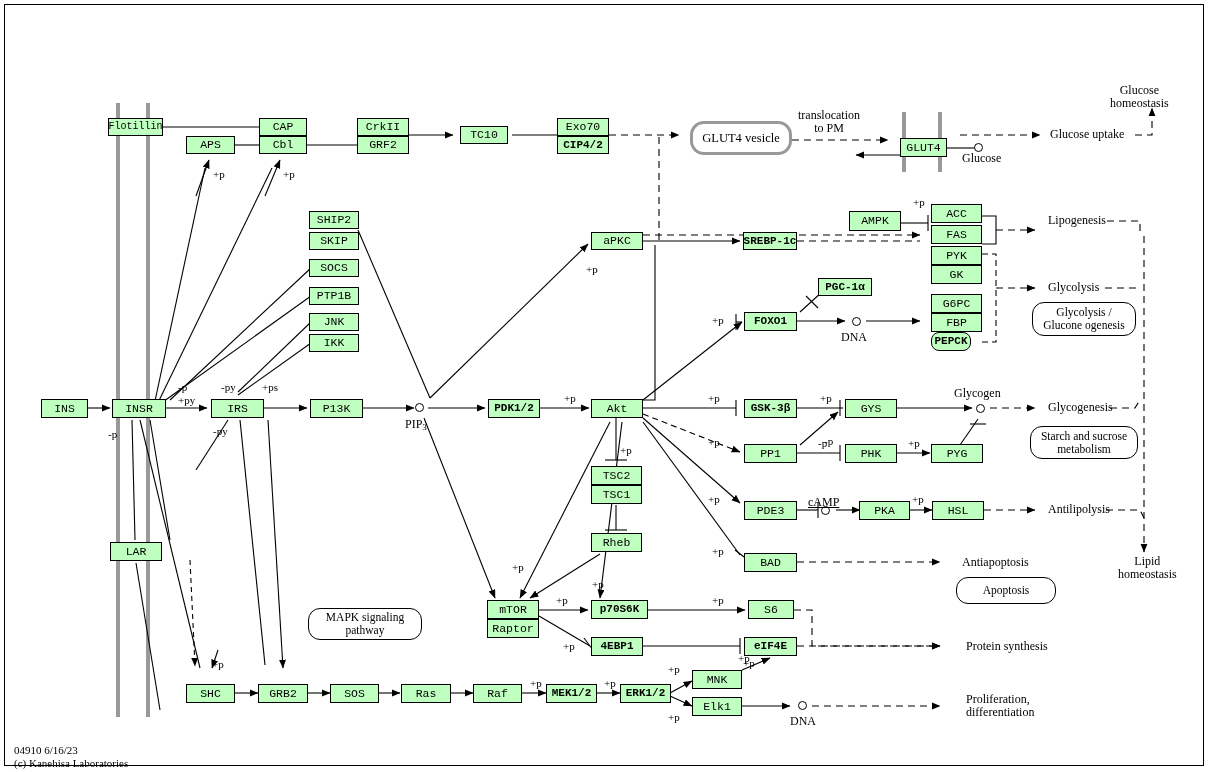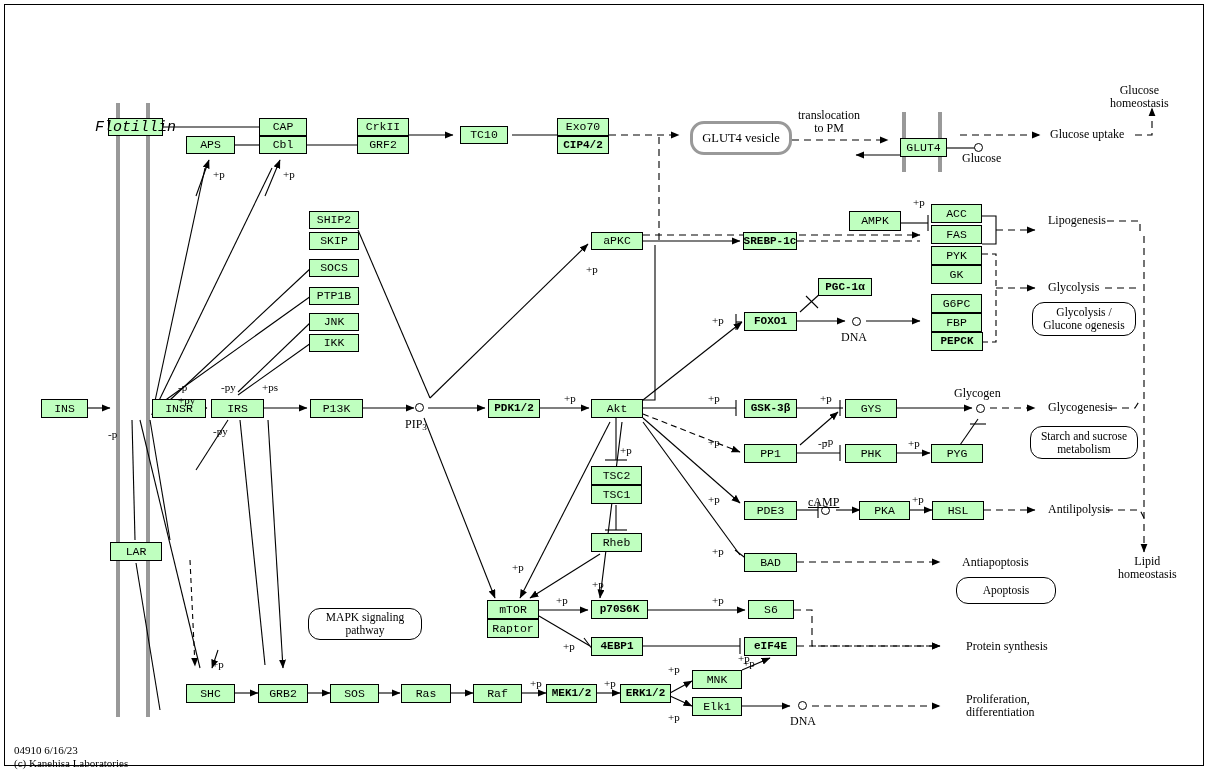--- a/index.html
+++ b/index.html
@@ -9,21 +9,21 @@
   #frame{position:absolute;left:4px;top:4px;width:1200px;height:762px;
          border:1px solid #000;box-sizing:border-box;}
   .ttl{position:absolute;border:2px solid #000;background:#fff;
        font-family:"Liberation Serif",serif;font-size:15px;letter-spacing:1px;
        display:flex;align-items:center;justify-content:center;color:#000;}
   .gene{position:absolute;background:#bfffbf;border:1px solid #000;
         box-sizing:border-box;font-family:"Liberation Mono",monospace;
         font-size:11.5px;color:#000;display:flex;align-items:center;
         justify-content:center;line-height:1;white-space:nowrap;}
   .gene.sm{font-size:11px;font-weight:bold;}
-  .gene.xs{font-size:15px;font-style:italic;}
+  .gene.xs{font-size:10px;}
   .mapbox{position:absolute;border:1px solid #000;border-radius:12px;
           background:#fff;font-family:"Liberation Serif",serif;font-size:11.5px;
           color:#000;display:flex;align-items:center;justify-content:center;
           text-align:center;line-height:1.12;box-sizing:border-box;}
   .vesicle{position:absolute;border:3px solid #999;border-radius:14px;
            background:#fff;font-family:"Liberation Serif",serif;font-size:12.5px;
            color:#000;display:flex;align-items:center;justify-content:center;
            box-sizing:border-box;}
   .legend{position:absolute;border:1px solid #000;background:#fff;
           font-family:"Liberation Serif",serif;font-size:11.5px;color:#000;
@@ -264,36 +264,36 @@
 
   <div class="gene" style="left:591px;top:232px;width:52px;height:18px;">aPKC</div>
   <div class="gene sm" style="left:743px;top:232px;width:54px;height:18px;">SREBP-1c</div>
   <div class="gene" style="left:849px;top:211px;width:52px;height:20px;">AMPK</div>
   <div class="gene" style="left:931px;top:204px;width:51px;height:19px;">ACC</div>
   <div class="gene" style="left:931px;top:225px;width:51px;height:19px;">FAS</div>
   <div class="gene" style="left:931px;top:246px;width:51px;height:19px;">PYK</div>
   <div class="gene" style="left:931px;top:265px;width:51px;height:19px;">GK</div>
   <div class="gene" style="left:931px;top:294px;width:51px;height:19px;">G6PC</div>
   <div class="gene" style="left:931px;top:313px;width:51px;height:19px;">FBP</div>
-  <div class="gene sm" style="left:931px;top:332px;width:52px;height:19px;">PEPCK</div>
+  <div class="gene sm" style="left:931px;top:332px;width:40px;height:19px;border-radius:8px;">PEPCK</div>
 
   <div class="mapbox" style="left:1032px;top:302px;width:104px;height:34px;white-space:pre-line;">Glycolysis /
 Glucone ogenesis</div>
   <div class="mapbox" style="left:1030px;top:426px;width:108px;height:33px;white-space:pre-line;">Starch and sucrose
 metabolism</div>
   <div class="mapbox" style="left:956px;top:577px;width:100px;height:27px;">Apoptosis</div>
   <div class="mapbox" style="left:308px;top:608px;width:114px;height:32px;white-space:pre-line;">MAPK signaling
 pathway</div>
 
   <div class="gene sm" style="left:818px;top:278px;width:54px;height:18px;">PGC-1α</div>
   <div class="gene sm" style="left:744px;top:312px;width:53px;height:19px;">FOXO1</div>
   <div class="node" style="left:852px;top:317px;"></div>
 
   <div class="gene" style="left:41px;top:399px;width:47px;height:19px;">INS</div>
-  <div class="gene" style="left:112px;top:399px;width:54px;height:19px;margin-left:40px;">INSR</div>
+  <div class="gene" style="left:112px;top:399px;width:54px;height:19px;">INSR</div>
   <div class="gene" style="left:211px;top:399px;width:53px;height:19px;">IRS</div>
   <div class="gene" style="left:310px;top:399px;width:53px;height:19px;">P13K</div>
   <div class="node" style="left:415px;top:403px;"></div>
   <div class="gene sm" style="left:488px;top:399px;width:52px;height:19px;">PDK1/2</div>
   <div class="gene" style="left:591px;top:399px;width:52px;height:19px;">Akt</div>
   <div class="gene sm" style="left:744px;top:399px;width:53px;height:19px;">GSK-3β</div>
   <div class="gene" style="left:845px;top:399px;width:52px;height:19px;">GYS</div>
   <div class="node" style="left:976px;top:404px;"></div>
 
   <div class="gene" style="left:744px;top:444px;width:53px;height:19px;">PP1</div>

